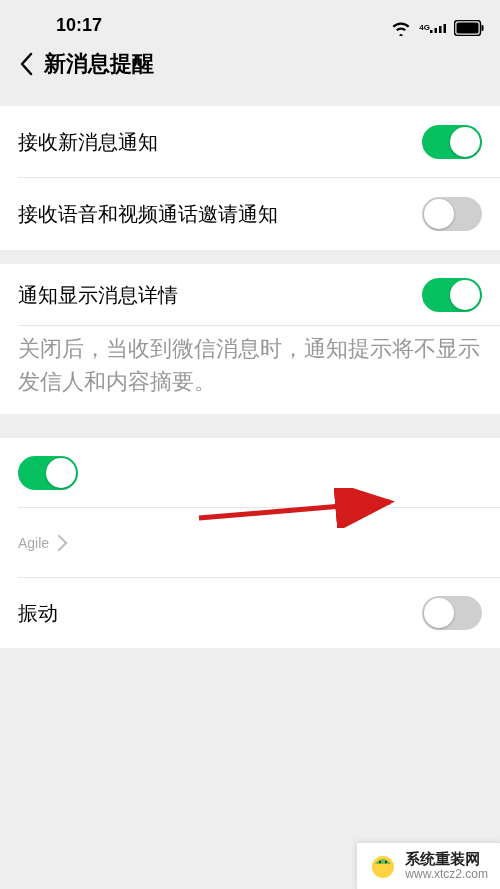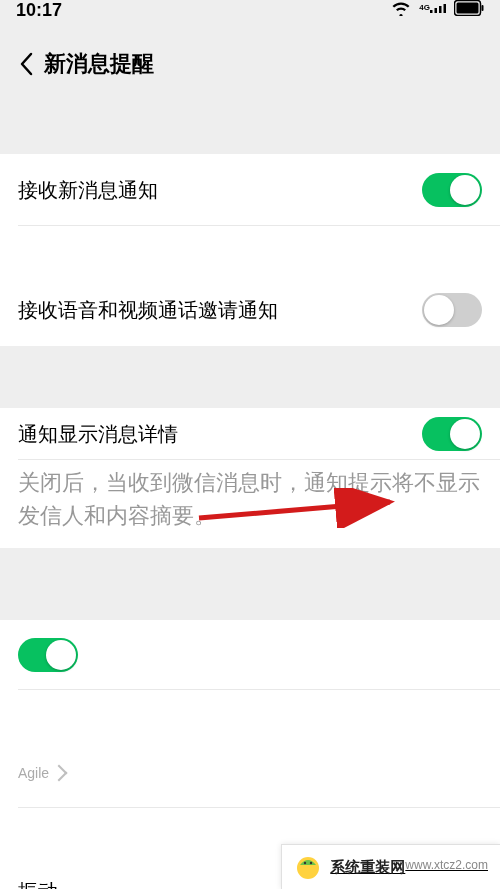--- a/index.html
+++ b/index.html
@@ -8,25 +8,26 @@
       height: 889px;
       font-family: -apple-system, "Helvetica Neue", "PingFang SC", "Microsoft YaHei", sans-serif;
       background: #eeeeee;
       position: relative;
       overflow: hidden;
     }
     .status-bar {
       height: 36px;
       background: #eeeeee;
       display: flex;
-      align-items: flex-start;
+      align-items: flex-end;
       justify-content: space-between;
       padding: 0 16px;
       font-size: 18px;
       font-weight: 600;
+      margin-left: 40px;
     }
     .status-right {
       display: flex;
       align-items: center;
       gap: 8px;
     }
     .icon-wifi, .icon-signal, .icon-battery {
       display: inline-flex;
       align-items: center;
     }
@@ -57,21 +58,20 @@
     }
     .section {
       background: #fff;
     }
     .row {
       display: flex;
       align-items: center;
       padding: 9px 18px;
       height: 70px;
       position: relative;
-      margin-top: 48px;
     }
     .row.tall { height: 72px; }
     .row-label {
       font-size: 20px;
       color: #000;
       flex: 1;
     }
     .row:not(:last-child)::after {
       content: "";
       position: absolute;
@@ -143,22 +143,22 @@
     }
     .wm-icon {
       width: 28px;
       height: 28px;
       display: flex;
       align-items: center;
       justify-content: center;
     }
     .wm-text {
       display: flex;
+      flex-direction: column;
       line-height: 1.1;
-      text-decoration: underline;
     }
     .wm-main {
       font-size: 15px;
       font-weight: 700;
       color: #222;
     }
     .wm-sub {
       font-size: 12px;
       color: #888;
     }
@@ -220,21 +220,21 @@
     <span class="row-label">接收语音和视频通话邀请通知</span>
     <div class="switch off">
         <div class="knob"></div>
       </div>
   </div>
 </div>
 
 <div class="separator"></div>
 
 <div class="section">
-  <div class="row" style="height:52px;">
+  <div class="row" style="height:62px;">
     <span class="row-label">通知显示消息详情</span>
     <div class="switch on">
         <div class="knob"></div>
       </div>
   </div>
   <div class="description">关闭后，当收到微信消息时，通知提示将不显示发信人和内容摘要。</div>
 </div>
 
 <div class="separator" style="height:24px;"></div>
 

